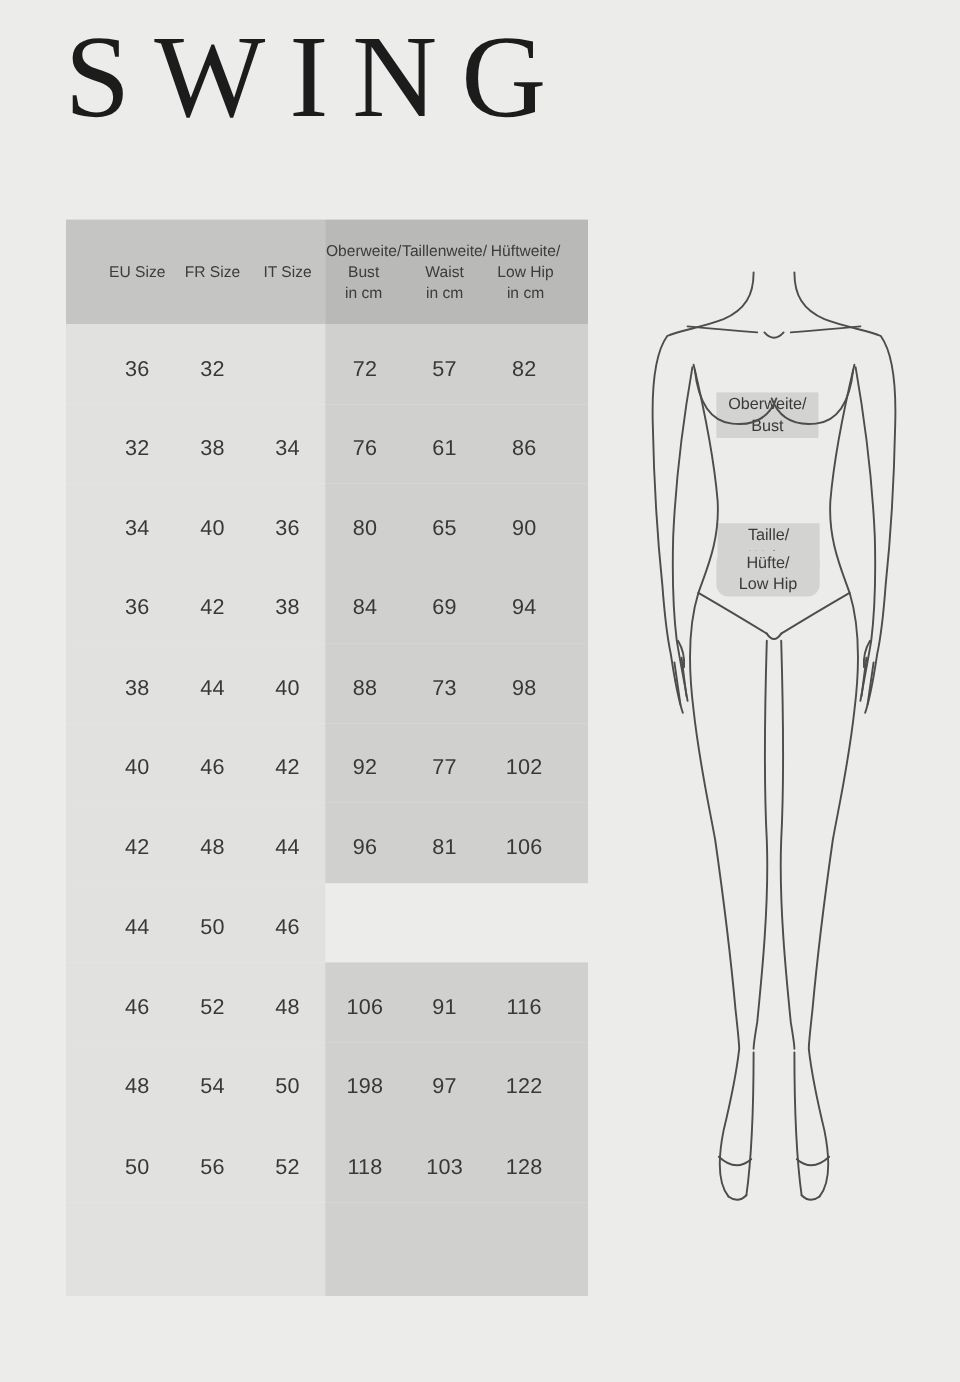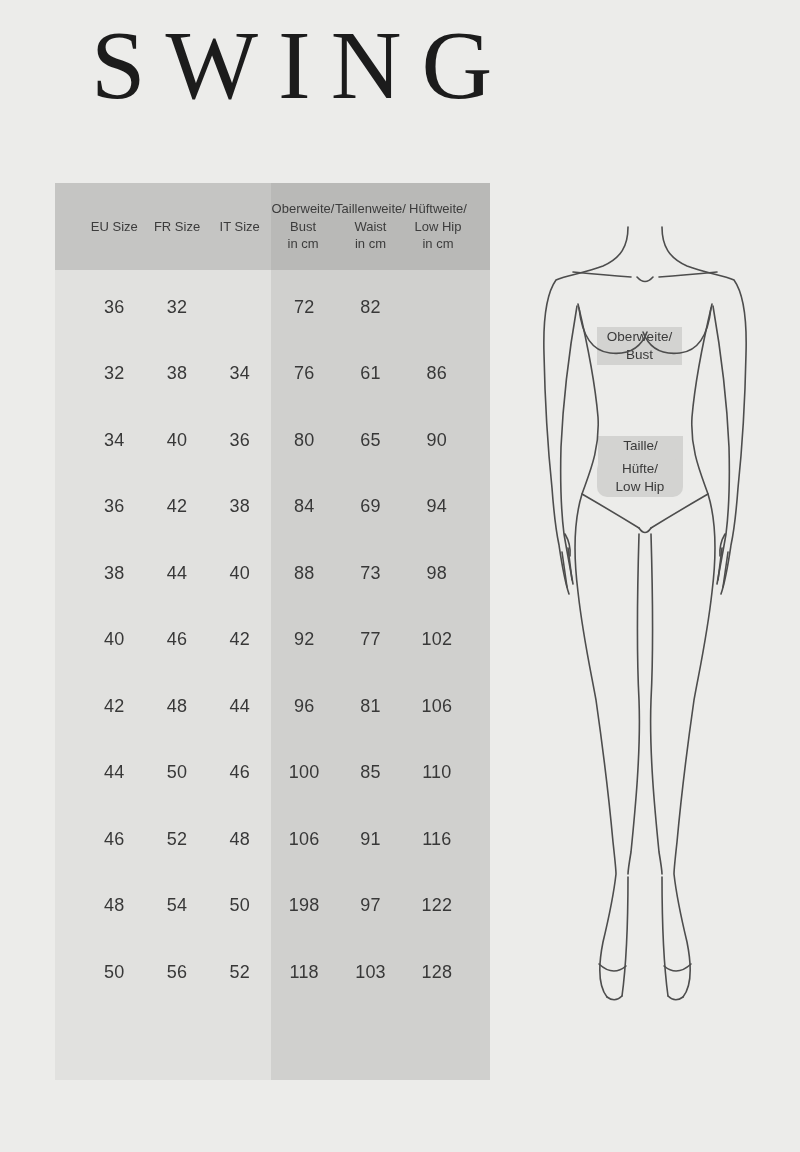--- a/index.html
+++ b/index.html
@@ -16,21 +16,20 @@
   .logo {
     position: absolute;
     left: 54px; top: 16px;
     font-family: "Liberation Serif", "DejaVu Serif", serif;
     font-size: 98px;
     line-height: 1;
     letter-spacing: 20px;
     font-weight: 400;
     color: #1C1C1C;
     white-space: nowrap;
-    margin-left: 37px;
   }
 
   
   .size-table {
     position: absolute;
     left: 55px; top: 183px;
     width: 435px;
     display: flex;
     flex-direction: column;
   }
@@ -122,20 +121,21 @@
       </div>
     </div>
 
     <div class="tr body">
       <div class="sec secL">
         <div class="td">36</div>
         <div class="td">32</div>
       </div>
       <div class="sec secR">
         <div class="td">72</div>
+        <div class="td">57</div>
         <div class="td">82</div>
       </div>
     </div>
 
     <div class="tr body">
       <div class="sec secL">
         <div class="td">32</div>
         <div class="td">38</div>
         <div class="td">34</div>
       </div>
@@ -209,25 +209,20 @@
         <div class="td">81</div>
         <div class="td">106</div>
       </div>
     </div>
 
     <div class="tr body">
       <div class="sec secL">
         <div class="td">44</div>
         <div class="td">50</div>
         <div class="td">46</div>
-      </div>
-      <div class="sec secR">
-        <div class="td">100</div>
-        <div class="td">85</div>
-        <div class="td">110</div>
       </div>
     </div>
 
     <div class="tr body">
       <div class="sec secL">
         <div class="td">46</div>
         <div class="td">52</div>
         <div class="td">48</div>
       </div>
       <div class="sec secR">

